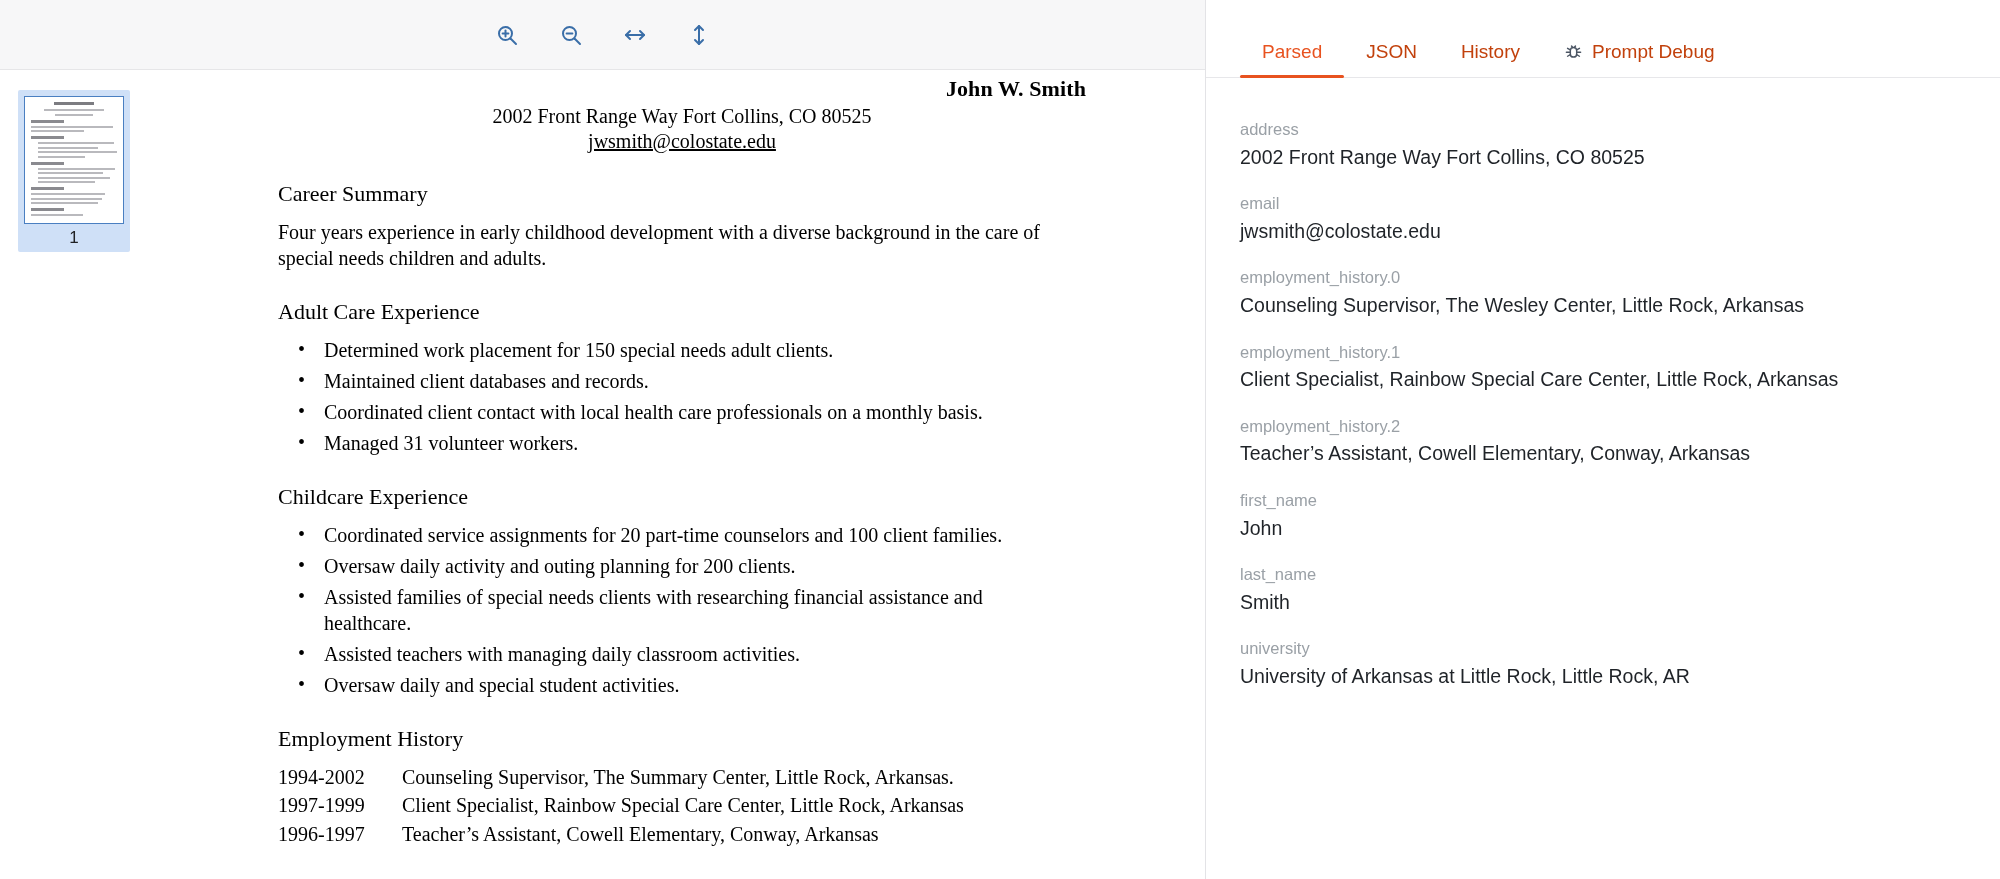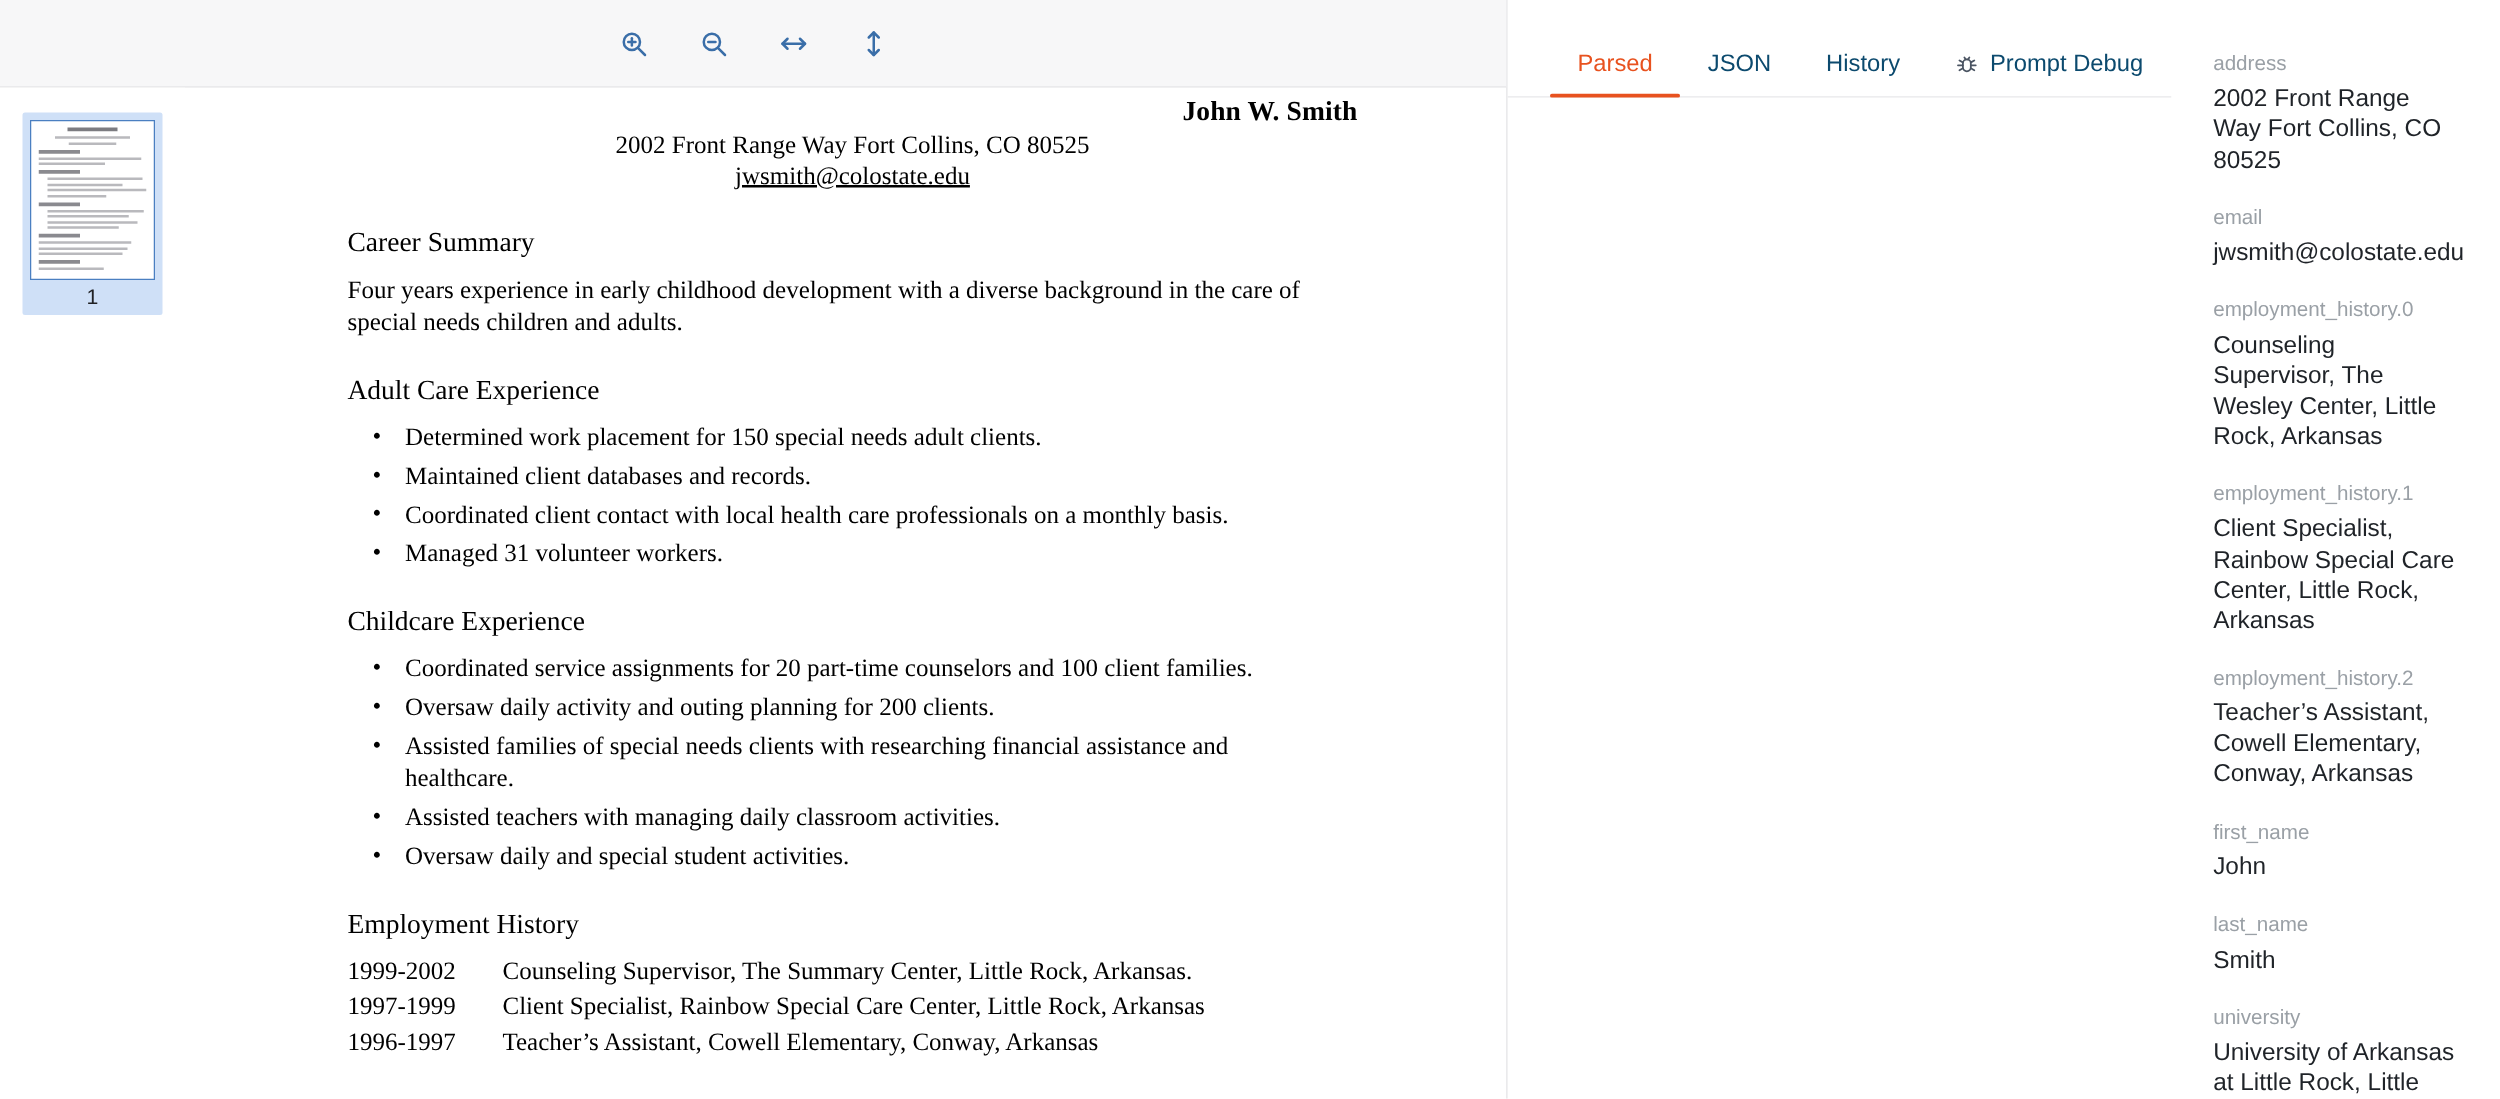--- a/index.html
+++ b/index.html
@@ -166,34 +166,34 @@
     vertical-align: top;
   }
   .emp-table td.years { width: 124px; white-space: nowrap; }
 
   
   .panel {
     width: 794px;
     height: 879px;
     background: #ffffff;
     display: flex;
-    flex-direction: row;
+    flex-direction: column;
   }
   .tabs {
     height: 78px;
     min-height: 78px;
     display: flex;
     align-items: flex-end;
     gap: 0px;
     padding: 0 0 0 34px;
     border-bottom: 1px solid #e7e7ea;
   }
   .tab {
     font-size: 19px;
-    color: #0c4a6e;
+    color: #c2410c;
     padding: 0 22px 16px 22px;
     cursor: pointer;
     position: relative;
     line-height: 1;
     white-space: nowrap;
   }
   .tab.active {
     color: #e8521f;
   }
   .tab.active:after {
@@ -322,21 +322,21 @@
             <li>Oversaw daily activity and outing planning for 200 clients.</li>
             <li>Assisted families of special needs clients with researching financial assistance and healthcare.</li>
             <li>Assisted teachers with managing daily classroom activities.</li>
             <li>Oversaw daily and special student activities.</li>
           </ul>
 
           <h2>Employment History</h2>
           <table class="emp-table">
             <tbody>
                 <tr>
-              <td class="years">1999-2002</td>
+              <td class="years">1994-2002</td>
               <td>Counseling Supervisor, The Summary Center, Little Rock, Arkansas.</td>
             </tr>
             <tr>
               <td class="years">1997-1999</td>
               <td>Client Specialist, Rainbow Special Care Center, Little Rock, Arkansas</td>
             </tr>
             <tr>
               <td class="years">1996-1997</td>
               <td>Teacher’s Assistant, Cowell Elementary, Conway, Arkansas</td>
             </tr>

